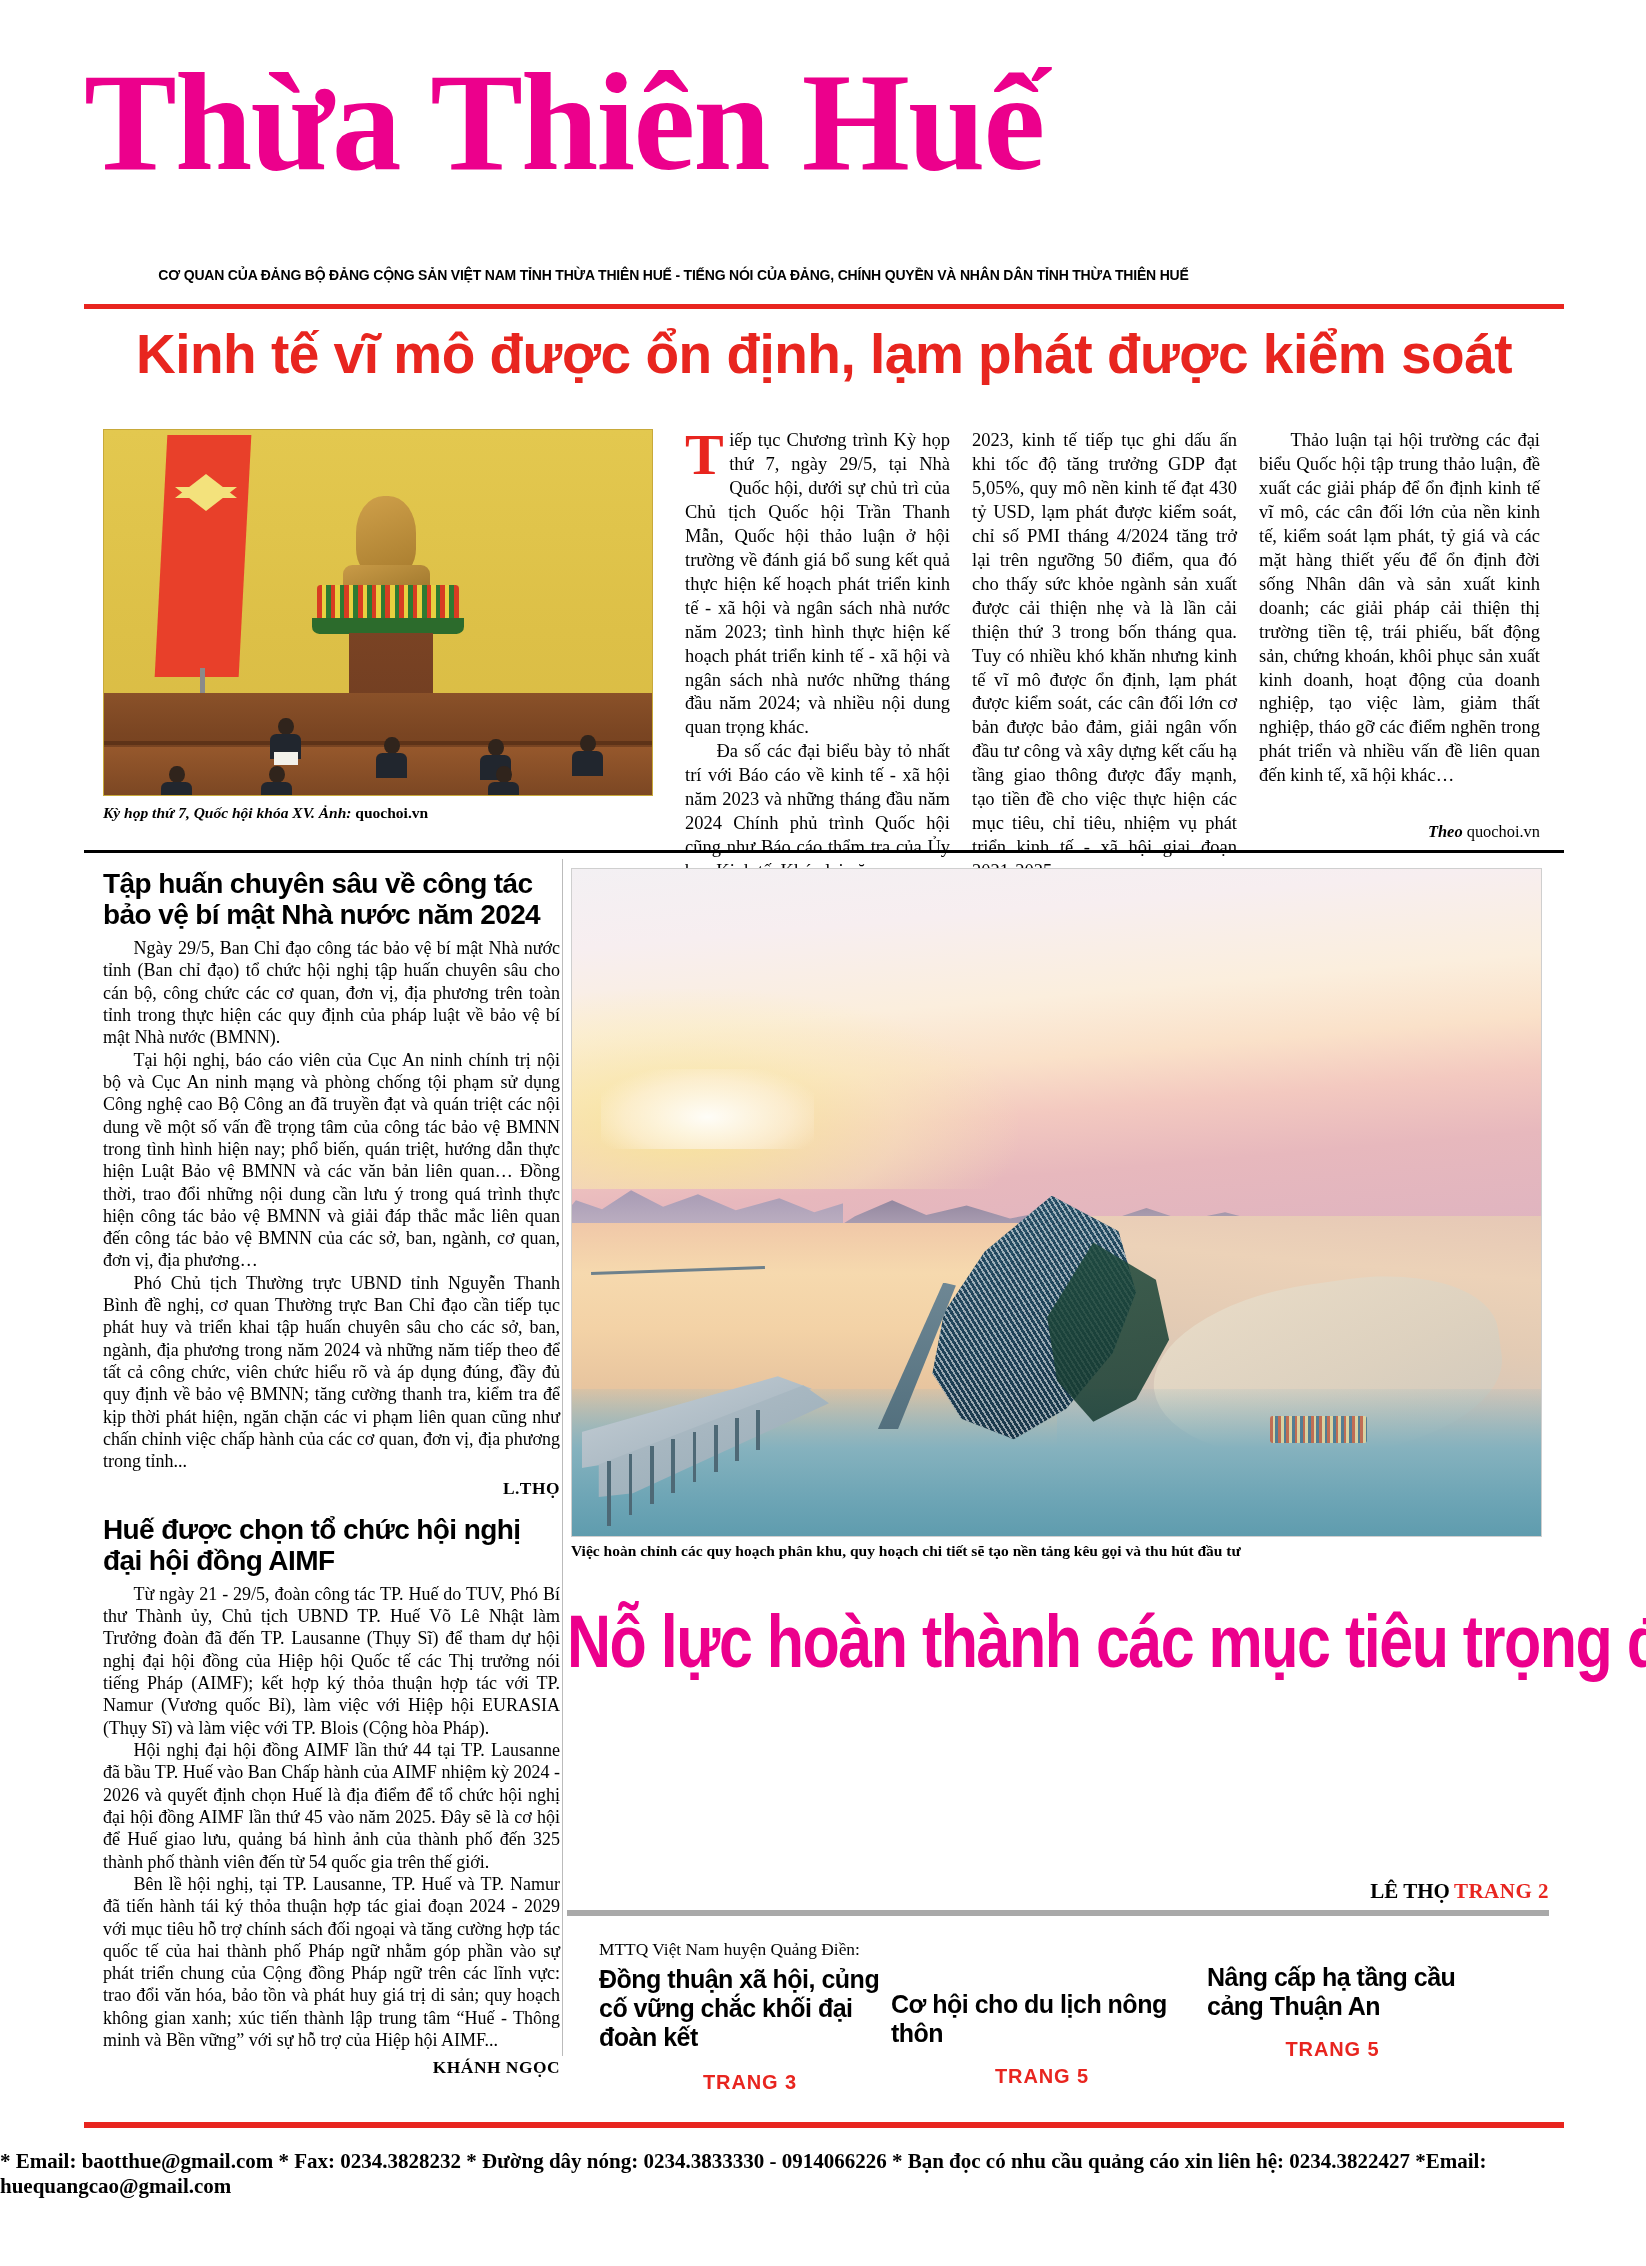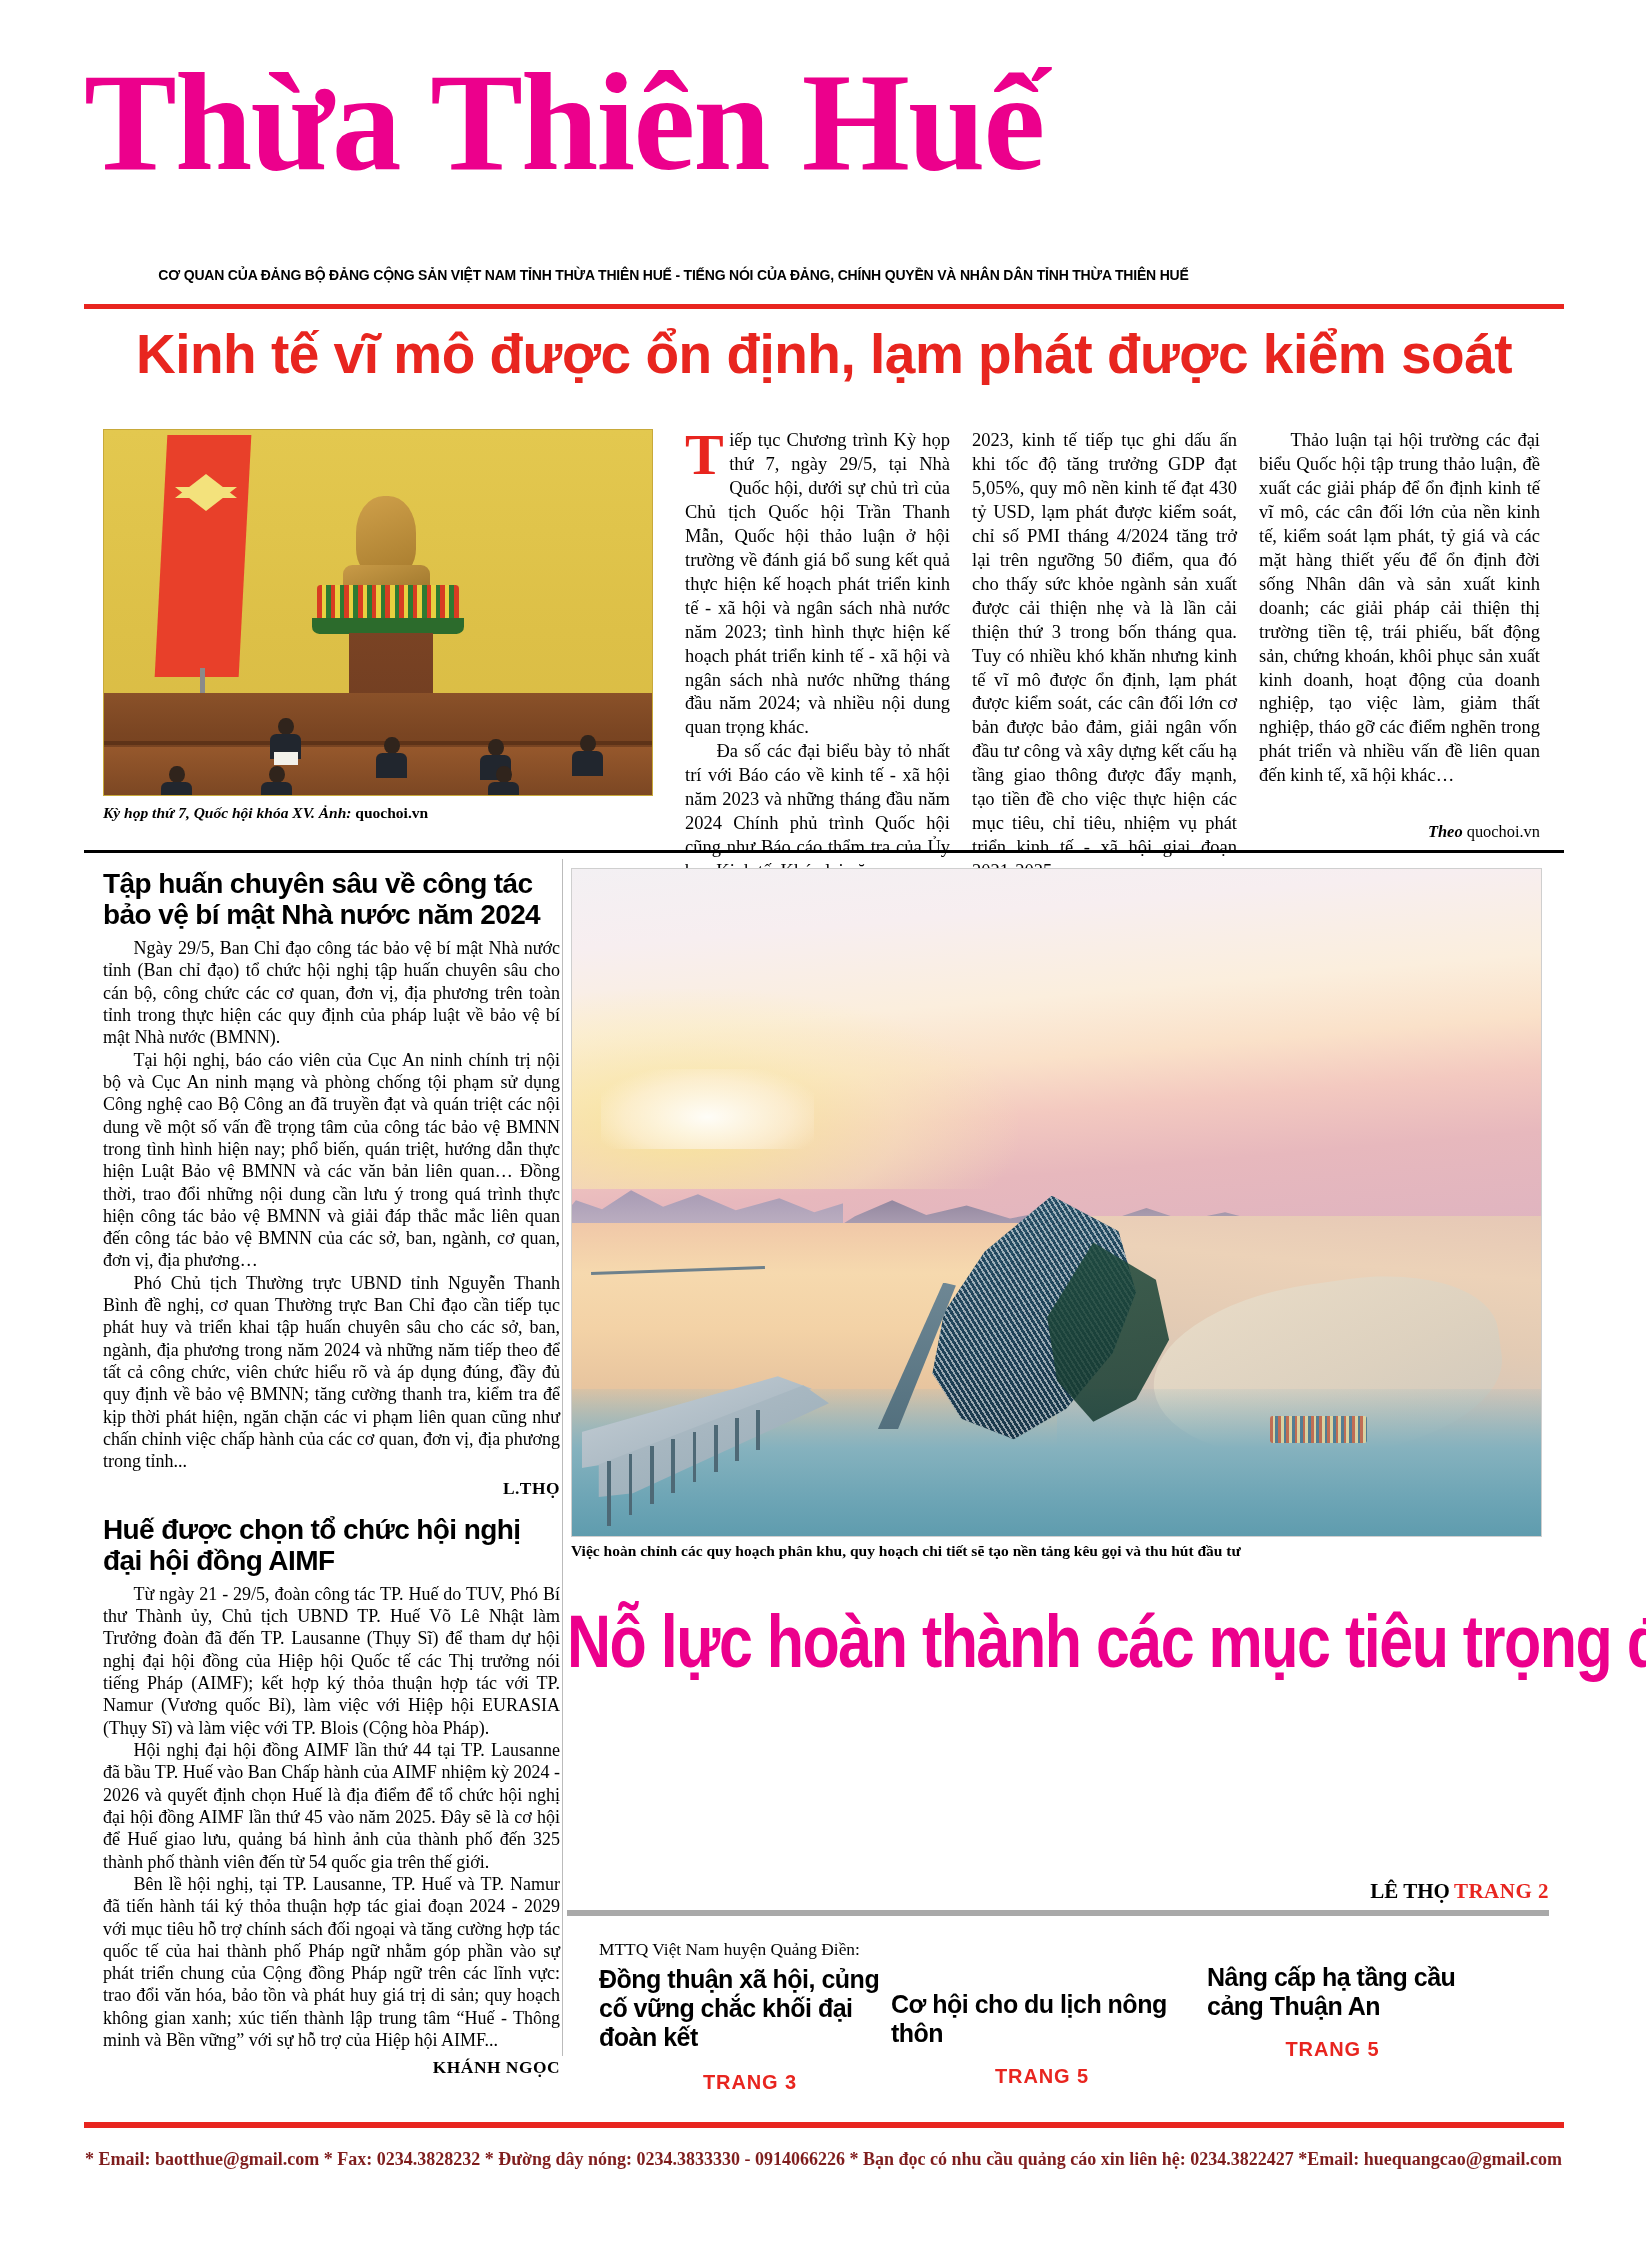--- a/index.html
+++ b/index.html
@@ -230,22 +230,22 @@
   }
   #teaser1{left:16px;top:0;width:302px;margin-left:16px;}
   #teaser2{left:324px;top:51px;width:302px;}
   #teaser3{left:640px;top:24px;width:251px;}
   #teaser1 .t-trang{margin-top:18.3px;}
   #teaser2 .t-trang{margin-top:16.4px;}
   #teaser3 .t-trang{margin-top:16.4px;}
 
   
   .footer{
-    position:absolute;left:0;top:2149px;width:1647px;text-align:center;
-    font-family:"Liberation Serif", serif;font-weight:700;font-size:18px;color:#7f1d1d;
+    position:absolute;left:0;top:2149px;width:1647px;
+    font-family:"Liberation Serif", serif;font-weight:700;font-size:21px;color:#000000;
   }
 </style>
 </head>
 <body>
 
 <div class="page">
 
   <div class="masthead">
     <div class="mast-title">Thừa Thiên Huế</div>
     <div class="mast-sub">CƠ QUAN CỦA ĐẢNG BỘ ĐẢNG CỘNG SẢN VIỆT NAM TỈNH THỪA THIÊN HUẾ  -  TIẾNG NÓI CỦA ĐẢNG, CHÍNH QUYỀN VÀ NHÂN DÂN TỈNH THỪA THIÊN HUẾ</div>

